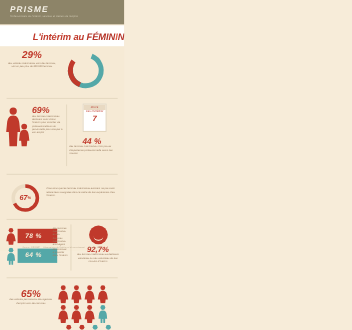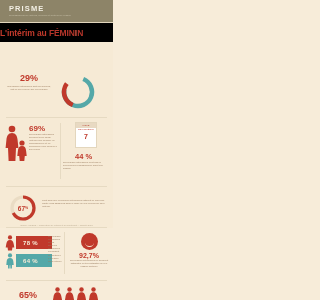--- a/index.html
+++ b/index.html
@@ -2,49 +2,49 @@
 <html><head>
 <meta charset="utf-8">
 <style>
   html,body{margin:0;padding:0;}
   body{
     width:113px;height:300px;overflow:hidden;
     background:#f7ecd9;
     font-family:"Liberation Sans", sans-serif;
     color:#8a6a52;
   }
-  .page{position:relative;width:113px;height:228px;background:#f6ead5;}
+  .page{position:relative;width:113px;height:228px;background:#f6ead5;font-style:italic;}
 
   
   .header{height:22px;background:#8d8468;position:relative;}
   .logo{position:absolute;left:9px;top:5px;}
   .logo-word{
     font-size:7.5px;font-weight:bold;letter-spacing:1.1px;color:#f3efe4;
     line-height:8px;
   }
   .logo-sub{
     font-size:2.2px;letter-spacing:.1px;color:#cfc8b2;line-height:3px;margin-top:1px;
     white-space:nowrap;
   }
   .header-rule{height:1px;background:#e2d6bd;}
 
   
-  .title-band{padding:5px 0 4px 0;text-align:left;background:#000000;}
+  .title-band{padding:5px 0 4px 0;text-align:right;background:#ffffff;}
   .title{
     font-size:8.5px;font-weight:bold;color:#c0392b;letter-spacing:-.1px;
   }
   .title .fem{color:#b5352a;}
   .title .dot{color:#e05a46;}
 
   
   .sep{height:1px;background:#e6dac2;margin:3px 6px;}
   .micro{font-size:2.3px;line-height:3.1px;color:#9b7f63;}
 
   
-  .b1{position:relative;height:44px;margin-top:28px;}
+  .b1{position:relative;height:44px;}
   .b1 .txt{position:absolute;left:7px;top:3px;width:44px;}
   .b1 .num{font-size:9px;font-weight:bold;color:#c0392b;text-align:center;}
   .b1 .cap{margin-top:1.5px;text-align:center;}
   .donut{position:absolute;left:58px;top:2px;width:40px;height:40px;}
 
   
   .b2{position:relative;height:62px;}
   .b2 .fig{position:absolute;left:4px;top:4px;}
   .b2 .t25{position:absolute;left:29px;top:3px;width:29px;}
   .b2 .t25 .num{font-size:8px;font-weight:bold;color:#c0392b;}

